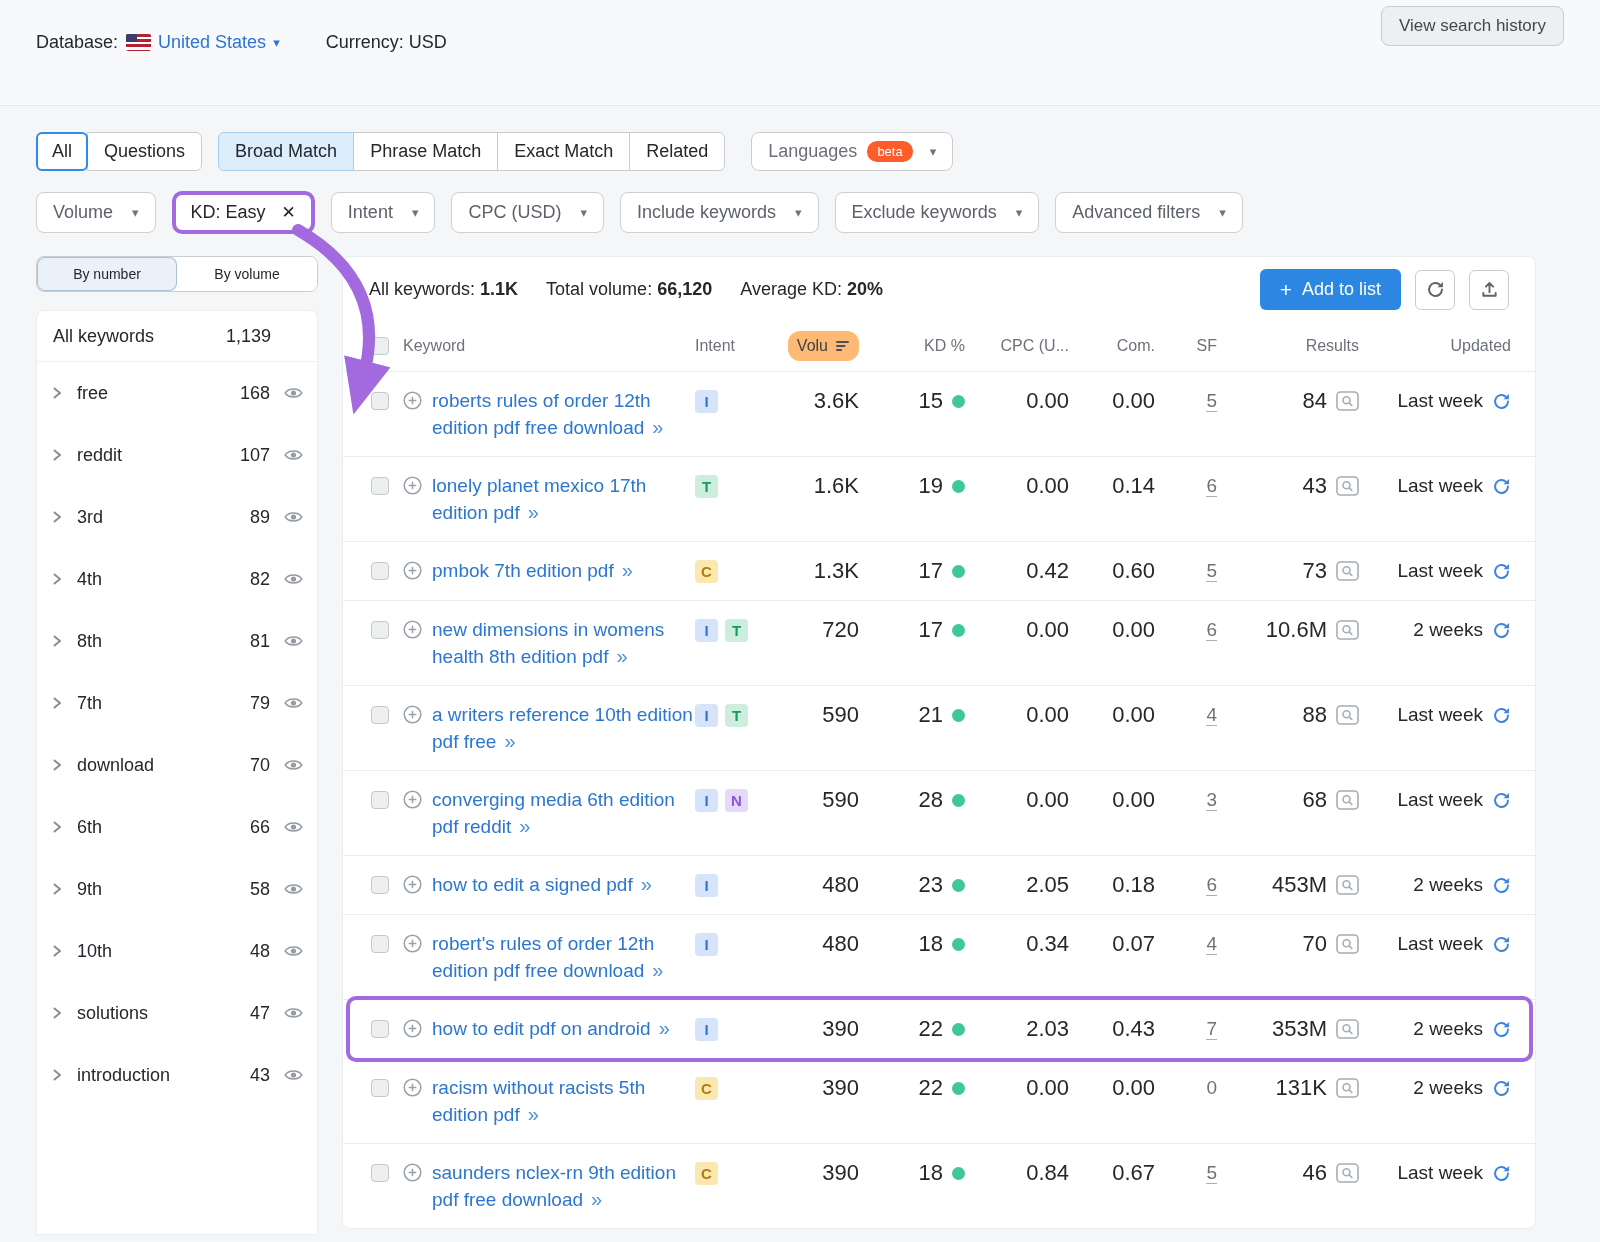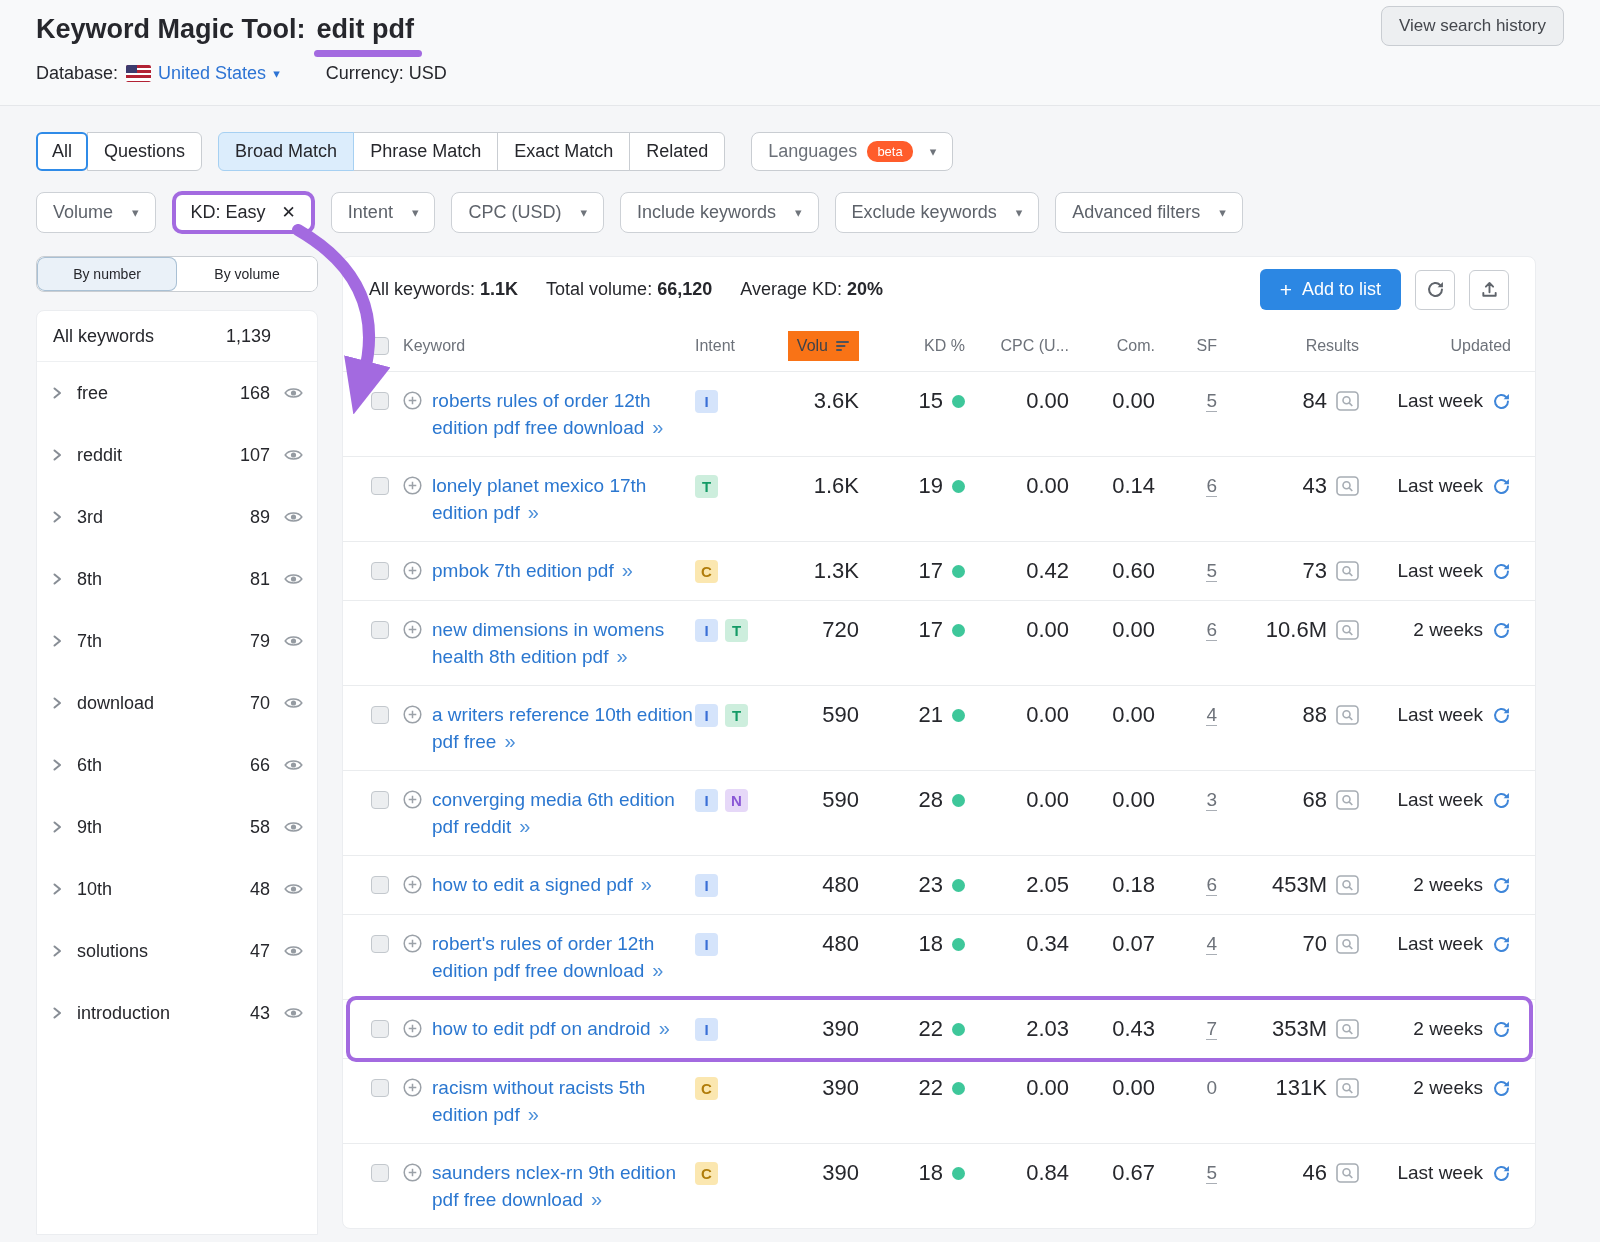--- a/index.html
+++ b/index.html
@@ -80,21 +80,21 @@
   .col-keyword { flex:1; min-width:0; align-items:flex-start; }
   .col-intent  { width:76px;  flex:none; }
   .col-volume  { width:88px;  flex:none; justify-content:flex-end; }
   .col-kd      { width:106px; flex:none; justify-content:flex-end; }
   .col-cpc     { width:104px; flex:none; justify-content:flex-end; }
   .col-com     { width:86px;  flex:none; justify-content:flex-end; }
   .col-sf      { width:62px;  flex:none; justify-content:flex-end; }
   .col-results { width:142px; flex:none; justify-content:flex-end; }
   .col-updated { width:176px; flex:none; justify-content:flex-end; padding-right:24px; }
   .th-label { cursor:pointer; }
-  .vol-head { display:flex; align-items:center; gap:7px; background:#f97316; border-radius:0; padding:6px 9px; color:#3e4249; cursor:pointer; }
+  .vol-head { display:flex; align-items:center; gap:7px; background:#fdba74; border-radius:12px; padding:6px 9px; color:#3e4249; cursor:pointer; }
   .checkbox { width:18px; height:18px; border:1px solid #c3c8cd; background:#eceef0; border-radius:4px; cursor:pointer; flex:none; }
 
   .tbody { }
   .trow { display:flex; align-items:flex-start; border-top:1px solid #eaecee; padding:15px 0; position:relative; }
   .trow .cell { min-height:28px; }
   .plus { display:flex; margin-right:10px; margin-top:4px; flex:none; cursor:pointer; }
   .kwbox { display:block; max-width:292px; font-size:19px; line-height:27px; }
   .kw-link { color:#2b77d0; text-decoration:none; cursor:pointer; }
   .dbl { color:#4b8fd9; margin-left:8px; font-size:20px; cursor:pointer; }
   .intent-badge { width:23px; height:23px; border-radius:4px; display:inline-flex; align-items:center; justify-content:center;
@@ -117,27 +117,20 @@
   
   .annotation-arrow { position:absolute; left:238px; top:224px; z-index:10; pointer-events:none; }
 </style>
 </head>
 <body>
 
 <div class="page">
 
   <div class="header">
     <button class="view-history">View search history</button>
-    <div class="title-row">
-      <span class="page-title">Keyword Magic Tool:</span>
-      <span class="query">
-        <span>edit pdf</span>
-        <span class="query-underline"></span>
-      </span>
-    </div>
     <div class="db-row">
       <span>Database:</span>
       <span class="db-select">
         <span class="flag"></span>
         <span class="db-value">United States</span>
         <span class="chev-down blue">▾</span>
       </span>
       <span class="currency">Currency: USD</span>
     </div>
   </div>
@@ -250,20 +243,35 @@
                   <circle cx="9.5" cy="7" r="2.6" fill="#959ba2"></circle>
                 </svg>
               </span>
             </div>
             <div class="side-item">
               <span class="chev">
                 <svg width="12" height="14" viewBox="0 0 12 14">
                   <path d="M3.5 2.5 L9 7 L3.5 11.5" fill="none" stroke="#878d95" stroke-width="2" stroke-linecap="round" stroke-linejoin="round"></path>
                 </svg>
               </span>
+              <span class="side-label">4th</span>
+              <span class="side-count">82</span>
+              <span class="eye">
+                <svg width="19" height="14" viewBox="0 0 19 14">
+                  <path d="M1.2 7 C4.5 1.8 14.5 1.8 17.8 7 C14.5 12.2 4.5 12.2 1.2 7 Z" fill="none" stroke="#959ba2" stroke-width="1.5"></path>
+                  <circle cx="9.5" cy="7" r="2.6" fill="#959ba2"></circle>
+                </svg>
+              </span>
+            </div>
+            <div class="side-item">
+              <span class="chev">
+                <svg width="12" height="14" viewBox="0 0 12 14">
+                  <path d="M3.5 2.5 L9 7 L3.5 11.5" fill="none" stroke="#878d95" stroke-width="2" stroke-linecap="round" stroke-linejoin="round"></path>
+                </svg>
+              </span>
               <span class="side-label">8th</span>
               <span class="side-count">81</span>
               <span class="eye">
                 <svg width="19" height="14" viewBox="0 0 19 14">
                   <path d="M1.2 7 C4.5 1.8 14.5 1.8 17.8 7 C14.5 12.2 4.5 12.2 1.2 7 Z" fill="none" stroke="#959ba2" stroke-width="1.5"></path>
                   <circle cx="9.5" cy="7" r="2.6" fill="#959ba2"></circle>
                 </svg>
               </span>
             </div>
             <div class="side-item">

